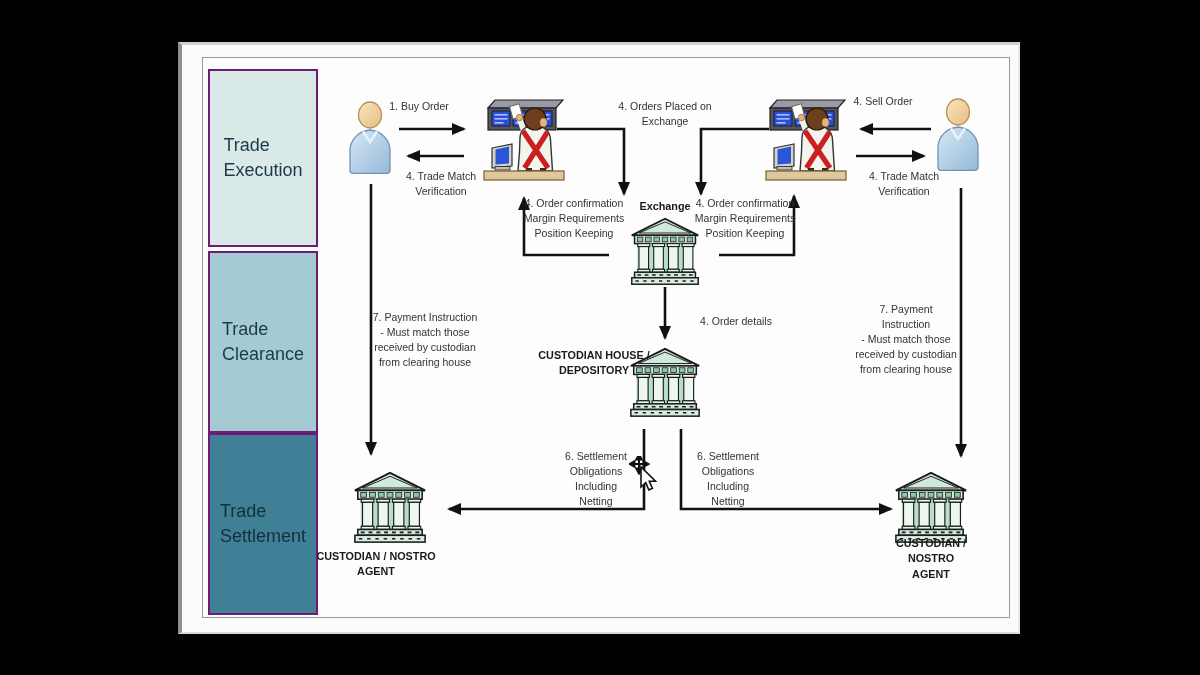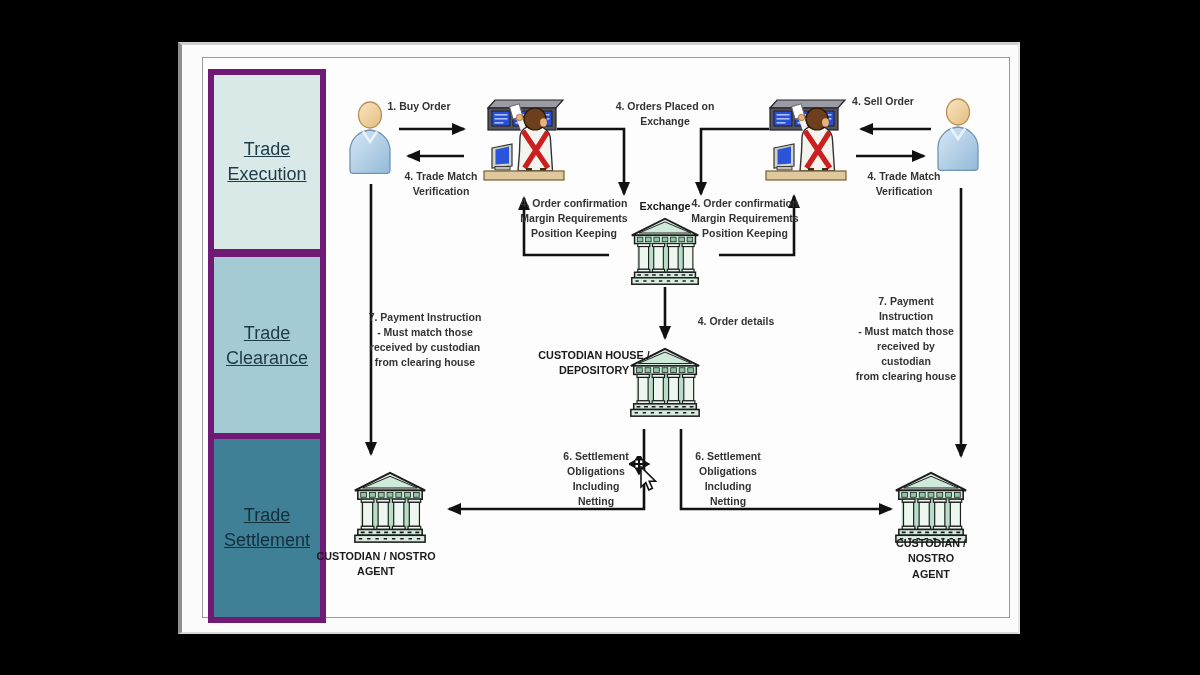--- a/index.html
+++ b/index.html
@@ -3,30 +3,30 @@
 <meta charset="utf-8">
 <style>
   html,body{margin:0;padding:0;background:#000;width:1200px;height:675px;overflow:hidden;
     font-family:"Liberation Sans",sans-serif;}
   .stage{position:relative;width:1200px;height:675px;background:#000;}
   .window{position:absolute;left:178px;top:42px;width:842px;height:592px;background:#fbfbfb;
     box-sizing:border-box;border-left:4px solid #8f8f8f;border-top:3px solid #cfcfcf;
     border-right:2px solid #e8e8e8;border-bottom:2px solid #d9d9d9;}
   .canvas{position:absolute;left:20px;top:12px;width:806px;height:559px;background:#fdfdfd;
     border:1px solid #9a9a9a;box-sizing:content-box;}
-  .phase-box{position:absolute;left:5px;width:106px;border:6px solid #701a75;
-    display:flex;align-items:center;justify-content:center;text-align:center;
-    font-size:18px;line-height:1.4;color:#1d3a49;white-space:pre-line;text-decoration:underline;}
+  .phase-box{position:absolute;left:5px;width:106px;border:2px solid #701a75;
+    display:flex;align-items:center;justify-content:center;text-align:left;
+    font-size:18px;line-height:1.4;color:#1d3a49;white-space:pre-line;}
   .phase-1{top:11px;height:174px;background:#d9e9e7;}
   .phase-2{top:193px;height:178px;background:#a4cbd3;}
   .phase-3{top:375px;height:178px;background:#3f8096;color:#132f3c;}
   .arrows{position:absolute;left:0;top:0;width:806px;height:559px;pointer-events:none;}
   .icon{position:absolute;}
   .ann{position:absolute;transform:translate(-50%,-50%);text-align:center;
-    white-space:pre-line;font-size:10.5px;line-height:1.42;color:#333;font-weight:bold;}
+    white-space:pre-line;font-size:10.5px;line-height:1.42;color:#333;}
   .ann.bold{font-weight:bold;color:#1a1a1a;font-size:10.8px;}
   .hidden-defs{position:absolute;width:0;height:0;overflow:hidden;}
 </style>
 </head>
 <body>
 
 <svg class="hidden-defs" aria-hidden="true">
   <defs>
     <linearGradient id="gHead" x1="0" y1="0" x2="1" y2="1">
       <stop offset="0" stop-color="#f8e6c2"></stop>

